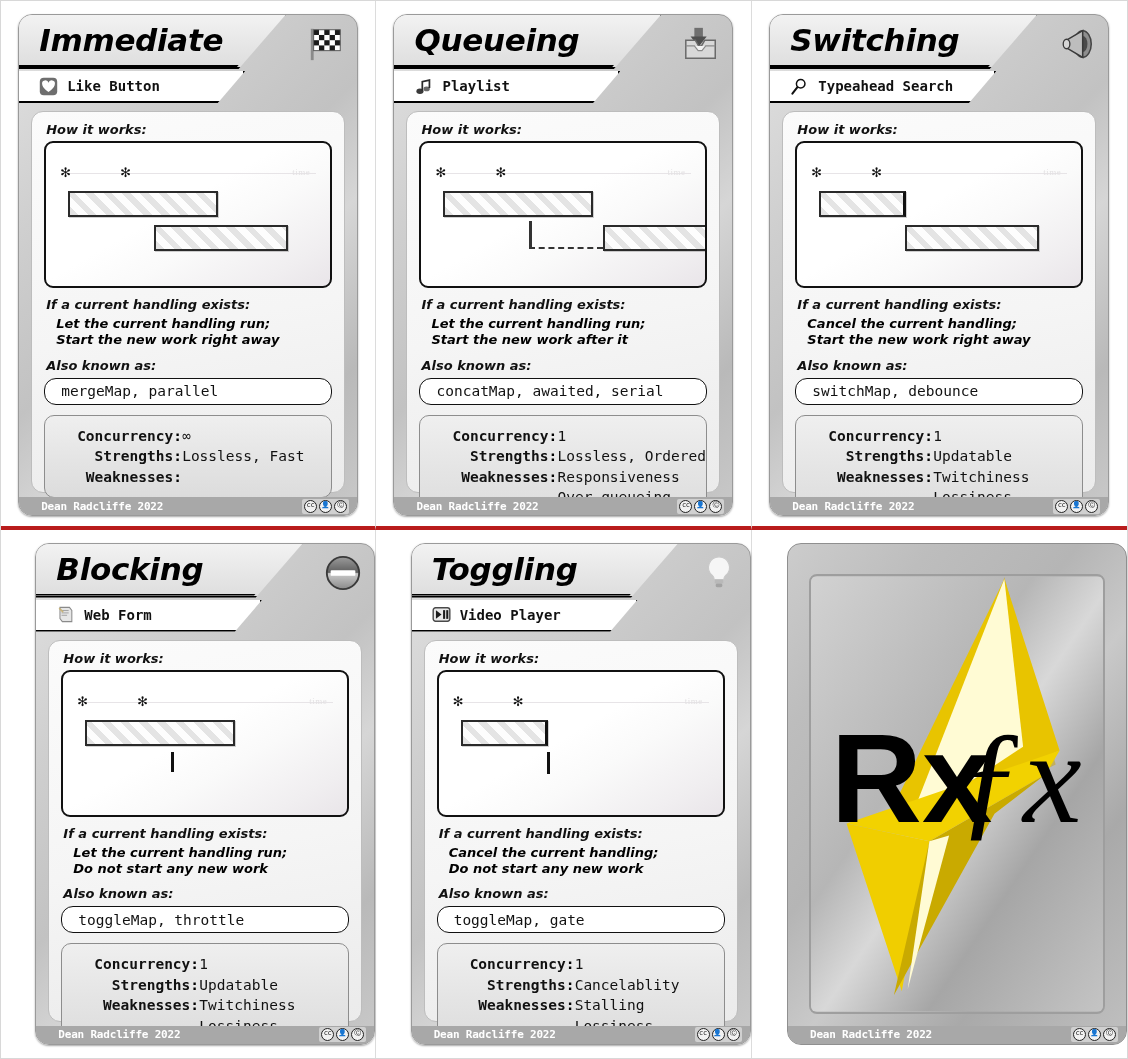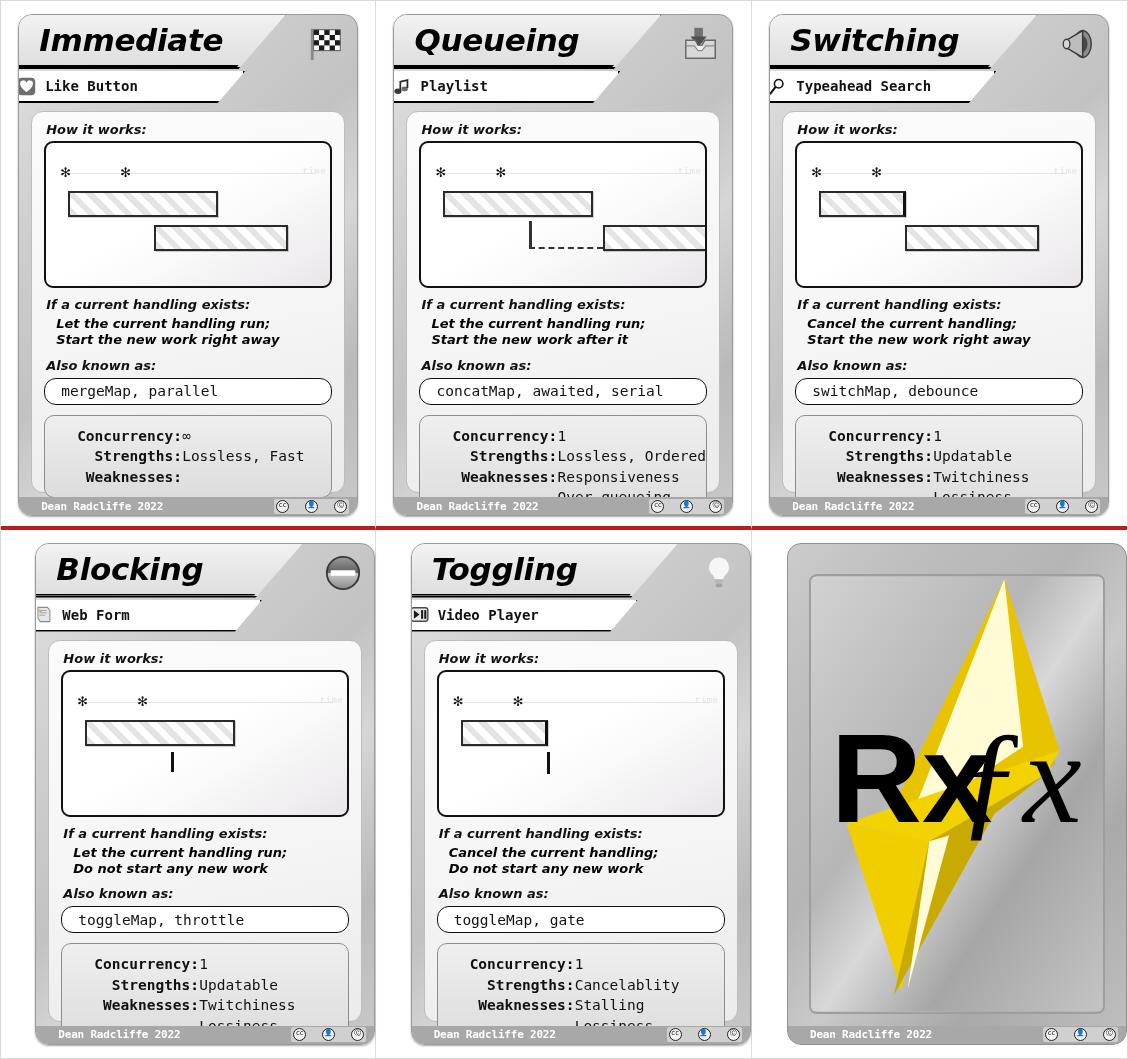--- a/index.html
+++ b/index.html
@@ -69,20 +69,21 @@
     font-family:"DejaVu Sans", sans-serif;
   }
 
   
   .sub-tab{
     position:absolute;left:-2px;top:56px;
     width:228px;height:32px;
     background:#ffffff;
     border:2px solid #000;border-left:none;border-top:none;
     display:flex;align-items:center;
+    padding-left:22px;
     box-sizing:border-box;
     clip-path:polygon(0 0,100% 0,88% 100%,0 100%);
     z-index:3;
   }
   .sub-text{
     font-family:"DejaVu Sans Mono", monospace;
     font-size:14px;font-weight:bold;color:#111;white-space:nowrap;
   }
   .sub-icon{
     width:19px;height:19px;margin-right:9px;flex:0 0 auto;
@@ -122,23 +123,23 @@
   }
   .axis{
     position:absolute;left:18px;right:14px;top:30px;height:1px;
     background:#e7e4e7;
   }
   .tick{
     position:absolute;top:23px;font-size:13px;color:#111;line-height:1;
     font-family:"DejaVu Sans", sans-serif;
   }
   .time-label{
-    position:absolute;right:4px;top:24px;
+    position:absolute;right:20px;top:24px;
     font-size:9px;color:#e3e1e3;letter-spacing:.5px;
-    font-family:Liberation Mono, monospace;
+    font-family:Liberation Serif, serif;
   }
   .bar{
     position:absolute;height:26px;box-sizing:border-box;
     border:2px solid #2a2a2a;
     background-color:#fdfdfd;
     background-image:repeating-linear-gradient(45deg,#e4e4e4 0 6px,#fdfdfd 6px 13px);
     box-shadow:1px 1px 0 rgba(0,0,0,.18);
   }
   .bar.clipped{border-right:3px solid #111;}
   .vline{
@@ -191,21 +192,21 @@
     position:absolute;left:0;right:0;bottom:0;height:18px;
     background:#a8a8a8;
     display:flex;align-items:center;justify-content:space-between;
     padding:0 8px 0 22px;box-sizing:border-box;
   }
   .credit{
     font-family:"DejaVu Sans Mono", monospace;
     font-size:11px;font-weight:bold;color:#fff;letter-spacing:-.2px;
   }
   .cc{
-    display:flex;align-items:center;gap:16px;
+    display:flex;align-items:center;gap:2px;
     background:#d0d0d0;padding:1px 2px;border-radius:2px;
   }
   .cc span{
     display:inline-block;width:11px;height:11px;border-radius:50%;
     border:1.2px solid #222;background:#f2f2f2;
     font-size:7px;line-height:9px;text-align:center;color:#111;
     font-family:"DejaVu Sans", sans-serif;
   }
 
   

